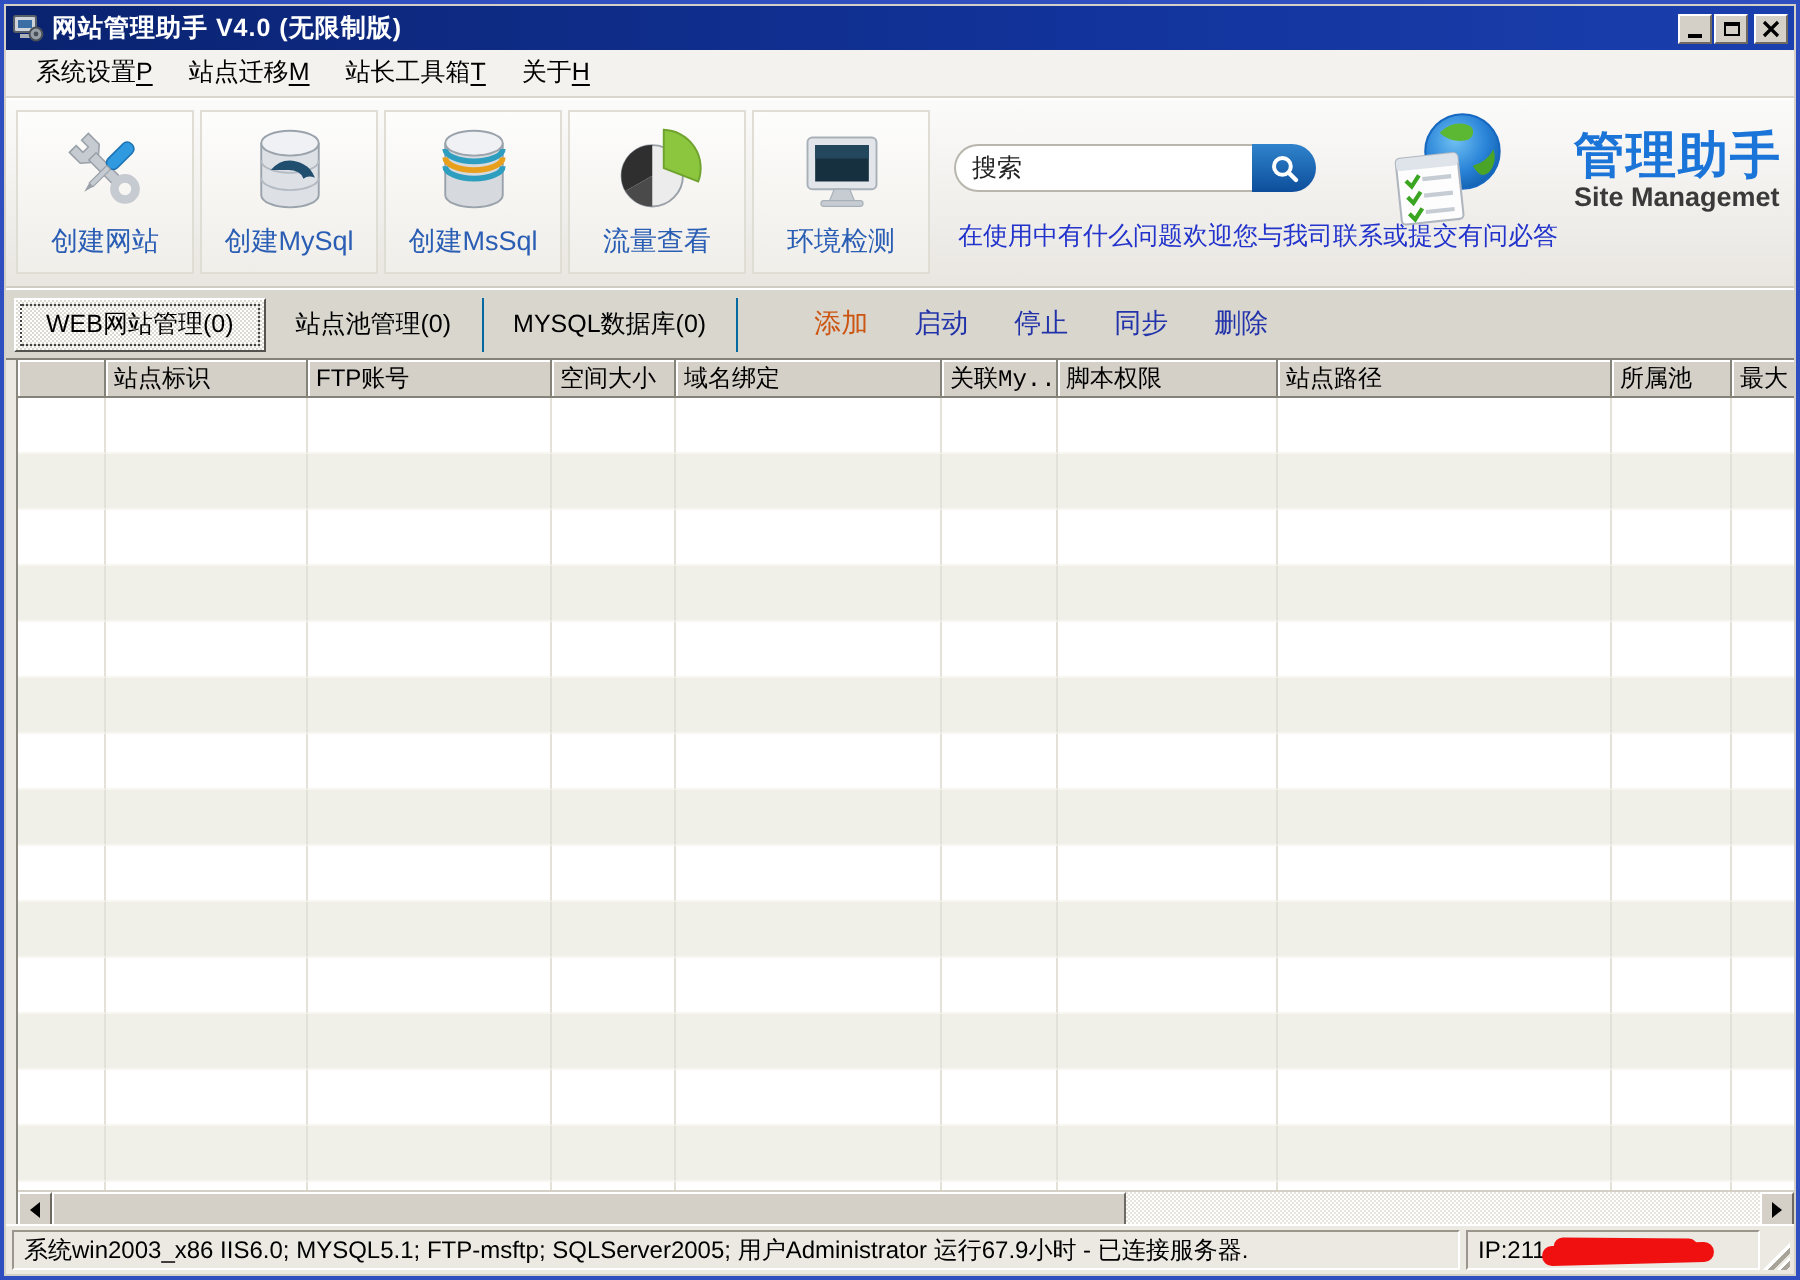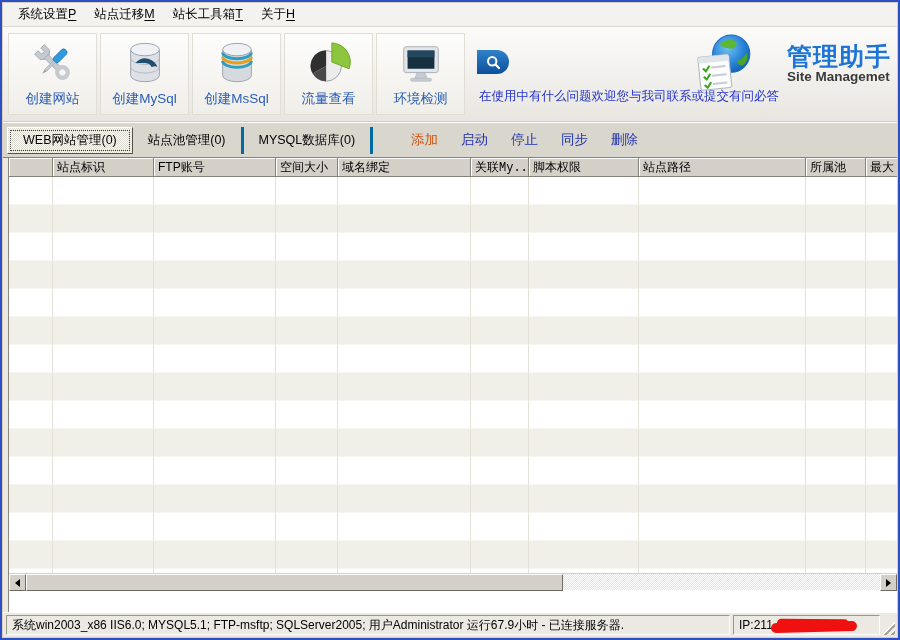--- a/index.html
+++ b/index.html
@@ -85,21 +85,21 @@
 
   
   .tabrow{
     height:36px;flex:0 0 36px;
     background:#d9d6ce;border-top:1px solid #fff;border-bottom:1px solid #83817a;
     display:flex;align-items:center;padding-left:4px;
   }
   .tab{
     height:27px;display:flex;align-items:center;justify-content:center;
     padding:0 15px;font-size:12.5px;cursor:pointer;
-    border-right:3px solid #0369a1;
+    border-right:1px solid #0369a1;
   }
   .tab.selected{
     background:repeating-conic-gradient(#ffffff 0% 25%, #dcd9d1 0% 50%);
     background-size:2px 2px;
     border:1px solid; border-color:#fff #55534d #55534d #fff;
     outline:1px dotted #444;outline-offset:-4px;
   }
   .actions{display:flex;align-items:center;margin-left:38px;}
   .action-link{font-size:13.5px;margin-right:23px;color:#2233aa;cursor:pointer;white-space:nowrap;}
   .action-link.add{color:#cc5511;}
@@ -163,20 +163,41 @@
     width:15px;flex:0 0 15px;align-self:flex-end;height:15px;
     background:
       linear-gradient(135deg, transparent 0 55%, #fff 55% 62%, #a8a49a 62% 72%, transparent 72% 78%, #fff 78% 84%, #a8a49a 84% 94%, transparent 94%);
   }
 </style>
 </head>
 <body>
 
 <div class="window">
 
+  <div class="titlebar">
+    <svg class="app-ico" viewBox="0 0 16 16">
+      <rect x="1" y="2" width="11" height="8" rx="1" fill="#cfd4da" stroke="#5a6068"></rect>
+      <rect x="3" y="4" width="7" height="4" fill="#3a6ea5"></rect>
+      <rect x="4" y="11" width="5" height="2" fill="#aab0b8"></rect>
+      <circle cx="12" cy="11" r="3.2" fill="#9aa0a8" stroke="#4a5058"></circle>
+      <circle cx="12" cy="11" r="1.2" fill="#4a5058"></circle>
+    </svg>
+    <div class="title-text">网站管理助手 V4.0 (无限制版)</div>
+    <div class="winbtn">
+        <div class="glyph-min"></div>
+      </div>
+    <div class="winbtn">
+        <div class="glyph-max"></div>
+      </div>
+    <div class="winbtn close">
+      <svg class="glyph-x" viewBox="0 0 9 9">
+          <path d="M1 1 L8 8 M8 1 L1 8" stroke="#000" stroke-width="1.6"></path>
+        </svg>
+    </div>
+  </div>
 
   <div class="menubar">
     <div class="menu-item"><span>系统设置</span><u>P</u></div>
     <div class="menu-item"><span>站点迁移</span><u>M</u></div>
     <div class="menu-item"><span>站长工具箱</span><u>T</u></div>
     <div class="menu-item"><span>关于</span><u>H</u></div>
   </div>
 
   <div class="toolbar">
 
@@ -244,20 +265,21 @@
           <rect x="10" y="11" width="28" height="7" fill="#23485e"></rect>
           <path d="M20 34 h8 l2.5 6 h-13 z" fill="#c7ccd3" stroke="#a8b0b8" stroke-width="0.6"></path>
           <rect x="13" y="40" width="22" height="3" rx="1.5" fill="#c7ccd3" stroke="#a8b0b8" stroke-width="0.6"></rect>
         </svg>
       </div>
       <div class="t-label">环境检测</div>
     </div>
 
     <div class="search-zone">
       <div class="search-pill">
+        <input class="search-input" type="text" value="搜索" style="">
         <button class="search-btn">
           <svg width="15" height="15" viewBox="0 0 15 15">
             <circle cx="6.2" cy="6.2" r="4.2" fill="none" stroke="#fff" stroke-width="2"></circle>
             <path d="M9.5 9.5 L13 13" stroke="#fff" stroke-width="2.2" stroke-linecap="round"></path>
           </svg>
         </button>
       </div>
     </div>
     <div class="notice">在使用中有什么问题欢迎您与我司联系或提交有问必答</div>
 

